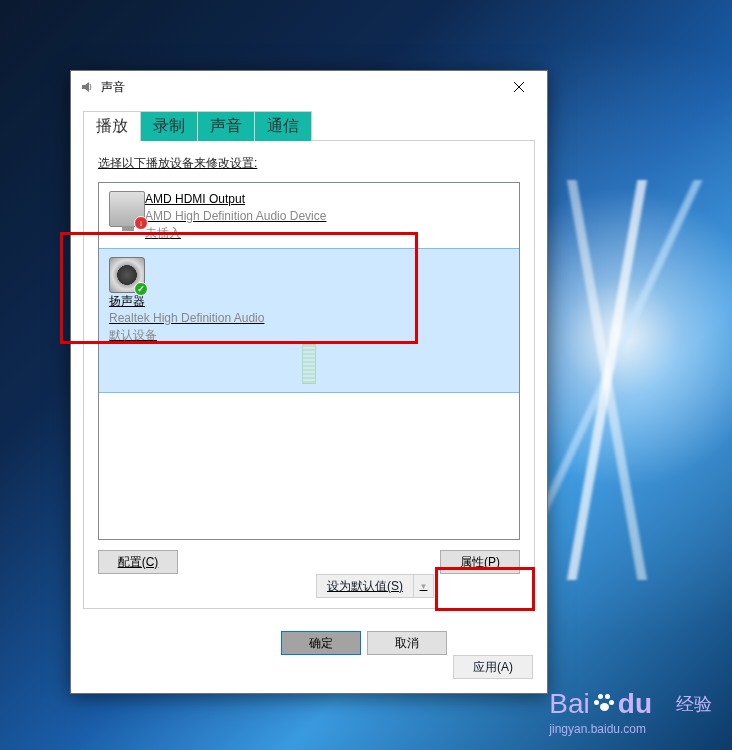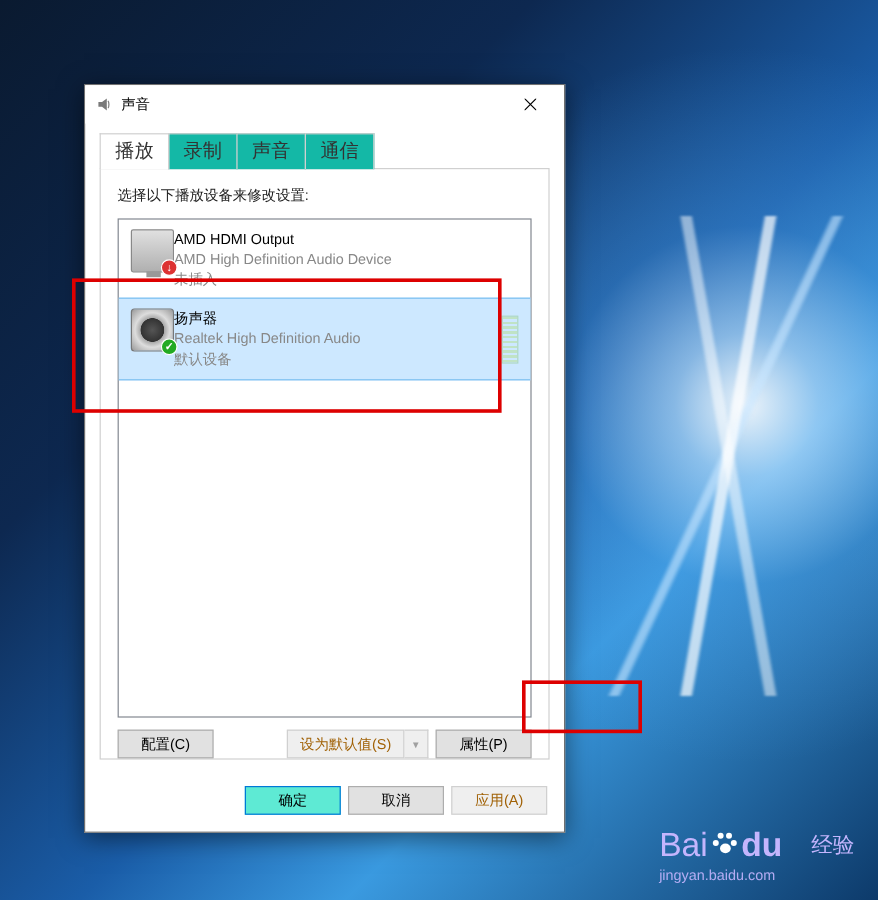--- a/index.html
+++ b/index.html
@@ -17,21 +17,21 @@
   position:absolute; right:0; top:180px; width:250px; height:400px;
   background:
     linear-gradient(100deg, transparent 48%, rgba(255,255,255,0.7) 49%, rgba(255,255,255,0.7) 51%, transparent 52%),
     linear-gradient(80deg, transparent 48%, rgba(255,255,255,0.5) 49%, rgba(255,255,255,0.5) 51%, transparent 52%),
     linear-gradient(115deg, transparent 48%, rgba(200,230,255,0.6) 49%, rgba(200,230,255,0.6) 50%, transparent 51%);
   filter: blur(1px);
 }
 
 
 .dialog {
-  position: absolute; left: 70px; top: 70px; width: 401px; height: 624px;
+  position: absolute; left: 70px; top: 70px; width: 478px; height: 624px;
   background: #fff; border: 1px solid #707070;
   box-shadow: 0 4px 20px rgba(0,0,0,0.5);
   display: flex; flex-direction: column;
 }
 .titlebar {
   height: 32px; display: flex; align-items: center; padding: 0 8px;
   background: #fff;
 }
 .titlebar .sysicon { width: 16px; height: 16px; margin-right: 6px; }
 .titlebar .sysicon svg { width:16px; height:16px; }
@@ -47,32 +47,32 @@
   padding: 4px 12px; border: 1px solid #d0d0d0; border-bottom: none;
   background: #fff; margin-right: -1px; color: #333; cursor: default;
 }
 .tabrow .tab.active {
   border-color: #d0d0d0; background:#fff; position: relative; z-index: 2;
 }
 .tabrow .tab:not(.active){ background:#14b8a6; }
 
 .tabpanel {
   margin: 0 12px 12px; border: 1px solid #d0d0d0; flex: 1;
-  margin-top: -1px; padding: 14px 14px 0; display: flex; flex-direction: column;
+  margin-top: -1px; padding: 14px 14px 10px; display: flex; flex-direction: column; text-decoration: underline;
 }
 .prompt { font-size: 12px; color: #222; margin-bottom: 10px; }
 
 .devicelist {
   flex: 1; border: 1px solid #828790; background: #fff; overflow: hidden;
 }
 .device {
   display: flex; padding: 8px 10px; gap: 0; position: relative;
 }
 .device.selected {
-  background: #cde8ff; border: 1px solid #7bbff0; margin: -1px;
+  background: #cde8ff; border: 1px solid #7bbff0; margin: -1px; flex-direction: column;
 }
 .devicon { width: 36px; height: 36px; position: relative; flex-shrink: 0; }
 .devicon.monitor {
   background: linear-gradient(#e0e0e0,#b0b0b0); border:1px solid #888; border-radius:2px;
 }
 .devicon.monitor::after { content:""; position:absolute; bottom:-5px; left:12px; width:12px; height:5px; background:#999; }
 .devicon.speaker {
   background: radial-gradient(circle at 50% 50%, #555 0%, #333 40%, #aaa 42%, #ddd 60%, #999 100%);
   border-radius: 3px; border:1px solid #777;
 }
@@ -98,32 +98,32 @@
 }
 
 
 .btnrow { display: flex; justify-content: flex-end; margin-top: 10px; gap:6px; }
 .btnrow .spacer { flex:1; }
 .btn {
   min-width: 80px; height: 24px; font-size: 12px; padding: 0 10px;
   border: 1px solid #adadad; background: #e1e1e1; cursor: default;
   display: inline-flex; align-items: center; justify-content: center;
 }
-.btn.disabled { color: #a16207; background:#efefef; border-color:#d0d0d0; }
+.btn.disabled { color: #0f172a; background:#efefef; border-color:#d0d0d0;margin-top:24px; }
 .btn.dropdown { position: relative; }
 .btn.dd-arrow {
   min-width: 20px; width:20px; padding:0; border-left:none;
 }
 .btn.dd-arrow::before { content:"▼"; font-size:8px; color:#a0a0a0; }
 .dropdown-wrap { display:flex; }
 
 .dialog-buttons {
   display: flex; justify-content: flex-end; gap: 6px; padding: 10px 14px 14px;
 }
-.dialog-buttons .btn.primary { border-color:#0078d7; background:#5eead4; }
+.dialog-buttons .btn.primary { border-color:#0078d7; background:#a3a3a3; }
 
 
 .hl { position: absolute; border: 3px solid #d00; pointer-events:none; }
 .hl1 { left: 60px; top: 232px; width: 358px; height: 112px; }
 .hl2 { left: 435px; top: 567px; width: 100px; height: 44px; }
 
 
 .watermark {
   position: absolute; right: 20px; bottom: 14px; color: #c4b5fd; text-align: left;
 }

